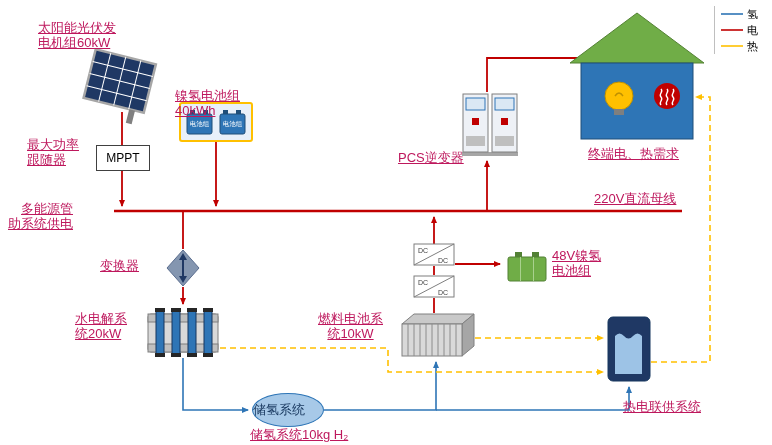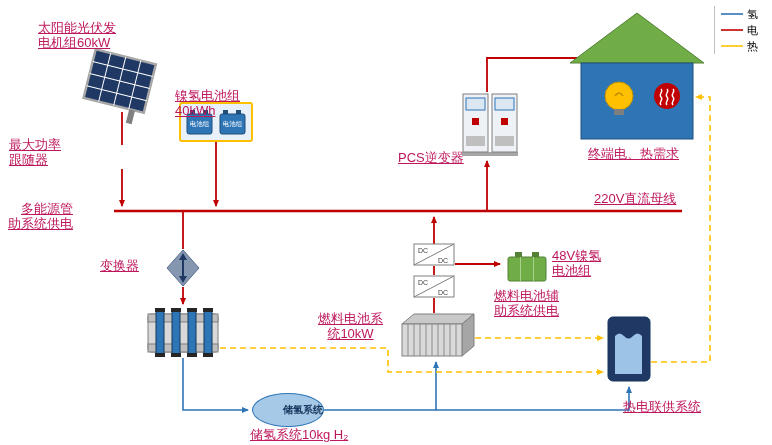--- a/index.html
+++ b/index.html
@@ -16,22 +16,22 @@
     font-size:12px;
   }
   .pack {
     position:absolute; z-index:2; left:179px; top:102px; width:74px; height:40px;
     border:2px solid #ffc000; background:#e8f0fa; border-radius:3px;
     display:flex; align-items:center; justify-content:center; gap:6px; box-sizing:border-box;
   }
   .ellipse {
     position:absolute; z-index:2; left:252px; top:393px; width:72px; height:34px;
     background:#a7c9e8; border:1.5px solid #2e75b6; border-radius:50%;
-    display:flex; align-items:center; justify-content:flex-end;
-    font-size:10px; font-weight:bold; color:#17375e; box-sizing:border-box;
+    display:flex; align-items:center; justify-content:flex-start;
+    font-size:13px; font-weight:normal; color:#17375e; box-sizing:border-box;
   }
   .legend {
     position:absolute; z-index:3; left:714px; top:6px; padding-left:6px;
     border-left:1px solid #bfbfbf;
   }
   .legend-row { display:flex; align-items:center; gap:4px; height:16px; font-size:11px; }
 </style>
 </head>
 <body>
 
@@ -132,23 +132,26 @@
       <text x="13.5" y="17" font-size="6.5" fill="#ffffff" text-anchor="middle">电池组</text>
     </svg>
     <svg width="27" height="27">
       <rect x="4" y="1" width="5" height="4" fill="#1f4e79"></rect>
       <rect x="17" y="1" width="5" height="4" fill="#1f4e79"></rect>
       <rect x="1" y="5" width="25" height="20" rx="2" fill="#2e75b6" stroke="#1f4e79"></rect>
       <text x="13.5" y="17" font-size="6.5" fill="#ffffff" text-anchor="middle">电池组</text>
     </svg>
   </div>
 
-  <div class="lbl" style="left:9px; top:137px;">
+  <div class="lbl" style="left:27px; top:137px;">
     <div>最大功率</div>
     <div>跟随器</div>
+  </div>
+  <div class="mppt-box">
+    <span>MPPT</span>
   </div>
 
   <div class="lbl" style="left:8px; top:201px;text-align:right;">
     <div>多能源管</div>
     <div>助系统供电</div>
   </div>
 
   <div class="lbl" style="left:594px; top:191px;">220V直流母线</div>
 
   <div class="lbl" style="left:398px; top:150px;">PCS逆变器</div>
@@ -180,20 +183,24 @@
         <path d="M93 79 c3 3 -3 5 0 8 c3 3 -3 5 0 8" stroke="#ffffff" stroke-width="1.4" fill="none"></path>
         <path d="M99 79 c3 3 -3 5 0 8 c3 3 -3 5 0 8" stroke="#ffffff" stroke-width="1.4" fill="none"></path>
         <path d="M105 79 c3 3 -3 5 0 8 c3 3 -3 5 0 8" stroke="#ffffff" stroke-width="1.4" fill="none"></path>
       </g>
     </svg>
   </div>
   <div class="lbl" style="left:588px; top:146px;">终端电、热需求</div>
 
   <div class="lbl" style="left:100px; top:258px;">变换器</div>
 
+  <div class="lbl" style="left:75px; top:311px;">
+    <div>水电解系</div>
+    <div>统20kW</div>
+  </div>
   <div class="icon" style="left:146px; top:306px;">
     <svg width="74" height="52" viewBox="0 0 74 52">
       <rect x="2" y="8" width="70" height="38" rx="3" fill="#d9d9d9" stroke="#7f7f7f"></rect>
       <rect x="2" y="8" width="70" height="8" fill="#bfbfbf" stroke="#7f7f7f"></rect>
       <rect x="2" y="38" width="70" height="8" fill="#bfbfbf" stroke="#7f7f7f"></rect>
       <g>
         <rect x="10" y="4" width="8" height="46" fill="#2e75b6" stroke="#17375e"></rect>
         <rect x="9" y="2" width="10" height="4" fill="#262626"></rect>
         <rect x="9" y="47" width="10" height="4" fill="#262626"></rect>
         <rect x="26" y="4" width="8" height="46" fill="#2e75b6" stroke="#17375e"></rect>
@@ -246,24 +253,20 @@
       <rect x="2" y="6" width="38" height="24" rx="2" fill="#70ad47" stroke="#538135"></rect>
       <line x1="14.5" y1="6" x2="14.5" y2="30" stroke="#a9d18e"></line>
       <line x1="27.5" y1="6" x2="27.5" y2="30" stroke="#a9d18e"></line>
     </svg>
   </div>
   <div class="lbl" style="left:552px; top:248px;">
     <div>48V镍氢</div>
     <div>电池组</div>
   </div>
 
-  <div class="lbl" style="left:494px; top:288px;">
-    <div>燃料电池辅</div>
-    <div>助系统供电</div>
-  </div>
 
   <div class="ellipse">
     <span>储氢系统</span>
   </div>
   <div class="lbl" style="left:250px; top:427px;">储氢系统10kg H₂</div>
 
   <div class="icon" style="left:607px; top:316px;">
     <svg width="44" height="66" viewBox="0 0 44 66">
       <rect x="1" y="1" width="42" height="64" rx="5" fill="#1f3864" stroke="#17375e"></rect>
       <path d="M8 20 q4.5 -5 9 0 t9 0 t9 0 L35 58 L8 58 Z" fill="#9dc3e6"></path>

